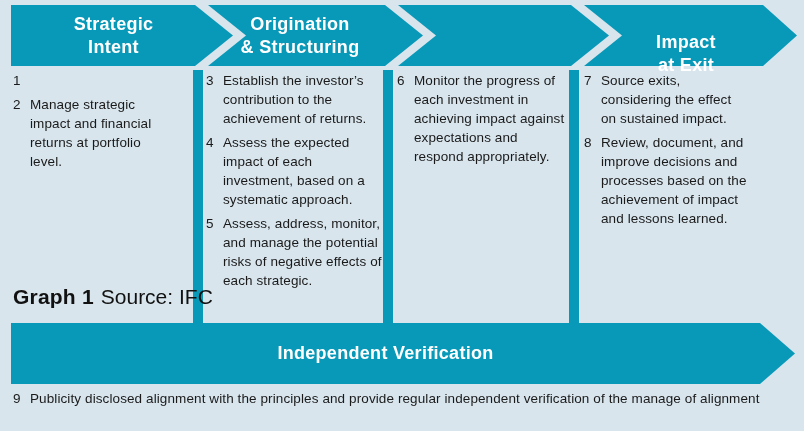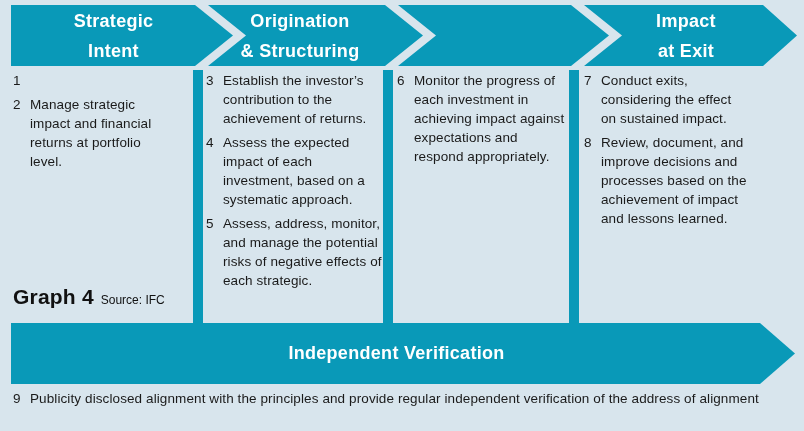--- a/index.html
+++ b/index.html
@@ -9,38 +9,38 @@
     background:var(--background,#d8e5ed);
     font-family:"Liberation Sans",sans-serif;
     overflow:hidden;
   }
   .shapes{position:absolute;left:0;top:0;width:804px;height:431px;}
   .shapes polygon,.shapes rect{fill:var(--teal,#0999b8);}
   .stage-title{
     position:absolute;top:5px;height:61px;
     display:flex;align-items:center;justify-content:center;
     text-align:center;color:var(--heading_text,#fff);
-    font-weight:bold;font-size:18px;line-height:30px;
+    font-weight:bold;font-size:18px;line-height:23px;
     white-space:pre-line;letter-spacing:.3px;
   }
   .col{
     position:absolute;top:71px;
     color:var(--body_text,#1a1a1a);
     font-size:13.5px;line-height:19px;letter-spacing:.1px;
   }
   .item{display:flex;margin-bottom:5px;}
   .num{width:17px;flex:none;}
   .txt{flex:1;}
   .graph-label{position:absolute;left:13px;top:285px;color:#111;white-space:nowrap;}
   .graph-label .g1{font-weight:800;font-size:21px;letter-spacing:.2px;}
-  .graph-label .src{font-size:12px;margin-left:7px;}
+  .graph-label .src{font-size:21px;margin-left:7px;}
   .banner-label{
     position:absolute;left:11px;top:323px;width:749px;height:61px;
     display:flex;align-items:center;justify-content:center;
-    color:var(--heading_text,#fff);font-weight:bold;font-size:18px;letter-spacing:.3px;padding-left:11px;
+    color:var(--heading_text,#fff);font-weight:bold;font-size:18px;letter-spacing:.3px;
   }
   .footer{
     position:absolute;left:13px;top:389px;width:762px;
     color:var(--body_text,#1a1a1a);
     font-size:13.5px;line-height:19px;letter-spacing:.1px;
   }
   .footer .txt{max-width:745px;}
 </style>
 </head>
 <body>
@@ -55,21 +55,21 @@
     <rect x="193" y="70" width="10" height="253"></rect>
     <rect x="383" y="70" width="10" height="253"></rect>
     <rect x="569" y="70" width="10" height="253"></rect>
     <polygon points="11,323 760,323 795,353.5 760,384 11,384"></polygon>
   </svg>
 
   <div class="stage-title" style="left:11px;width:205px;">Strategic
 Intent</div>
   <div class="stage-title" style="left:210px;width:180px;">Origination
 &amp; Structuring</div>
-  <div class="stage-title" style="left:596px;width:180px;">Impact
+  <div class="stage-title" style="left:596px;width:180px;margin-top:18px;">Impact
 at Exit</div>
 
   <div class="col" style="left:13px;width:157px;">
     <div class="item">
       <span class="num">1</span>
     </div>
     <div class="item">
       <span class="num">2</span>
       <span class="txt">Manage strategic impact and financial returns at portfolio level.</span>
     </div>
@@ -93,34 +93,34 @@
   <div class="col" style="left:397px;width:170px;">
     <div class="item">
       <span class="num">6</span>
       <span class="txt">Monitor the progress of each investment in achieving impact against expectations and respond appropriately.</span>
     </div>
   </div>
 
   <div class="col" style="left:584px;width:165px;">
     <div class="item">
       <span class="num">7</span>
-      <span class="txt">Conduct exits, considering the effect on sustained impact.</span>
+      <span class="txt">Source exits, considering the effect on sustained impact.</span>
     </div>
     <div class="item">
       <span class="num">8</span>
       <span class="txt">Review, document, and improve decisions and processes based on the achievement of impact and lessons learned.</span>
     </div>
   </div>
 
   <div class="graph-label">
-    <span class="g1">Graph 4</span><span class="src">Source: IFC</span>
+    <span class="g1">Graph 1</span><span class="src">Source: IFC</span>
   </div>
 
   <div class="banner-label">Independent Verification</div>
 
   <div class="footer">
     <div class="item">
       <span class="num">9</span>
-      <span class="txt">Publicity disclosed alignment with the principles and provide regular independent verification of the address of alignment</span>
+      <span class="txt">Publicity disclosed alignment with the principles and provide regular independent verification of the manage of alignment</span>
     </div>
   </div>
 
 </div>
 
 </body></html>

